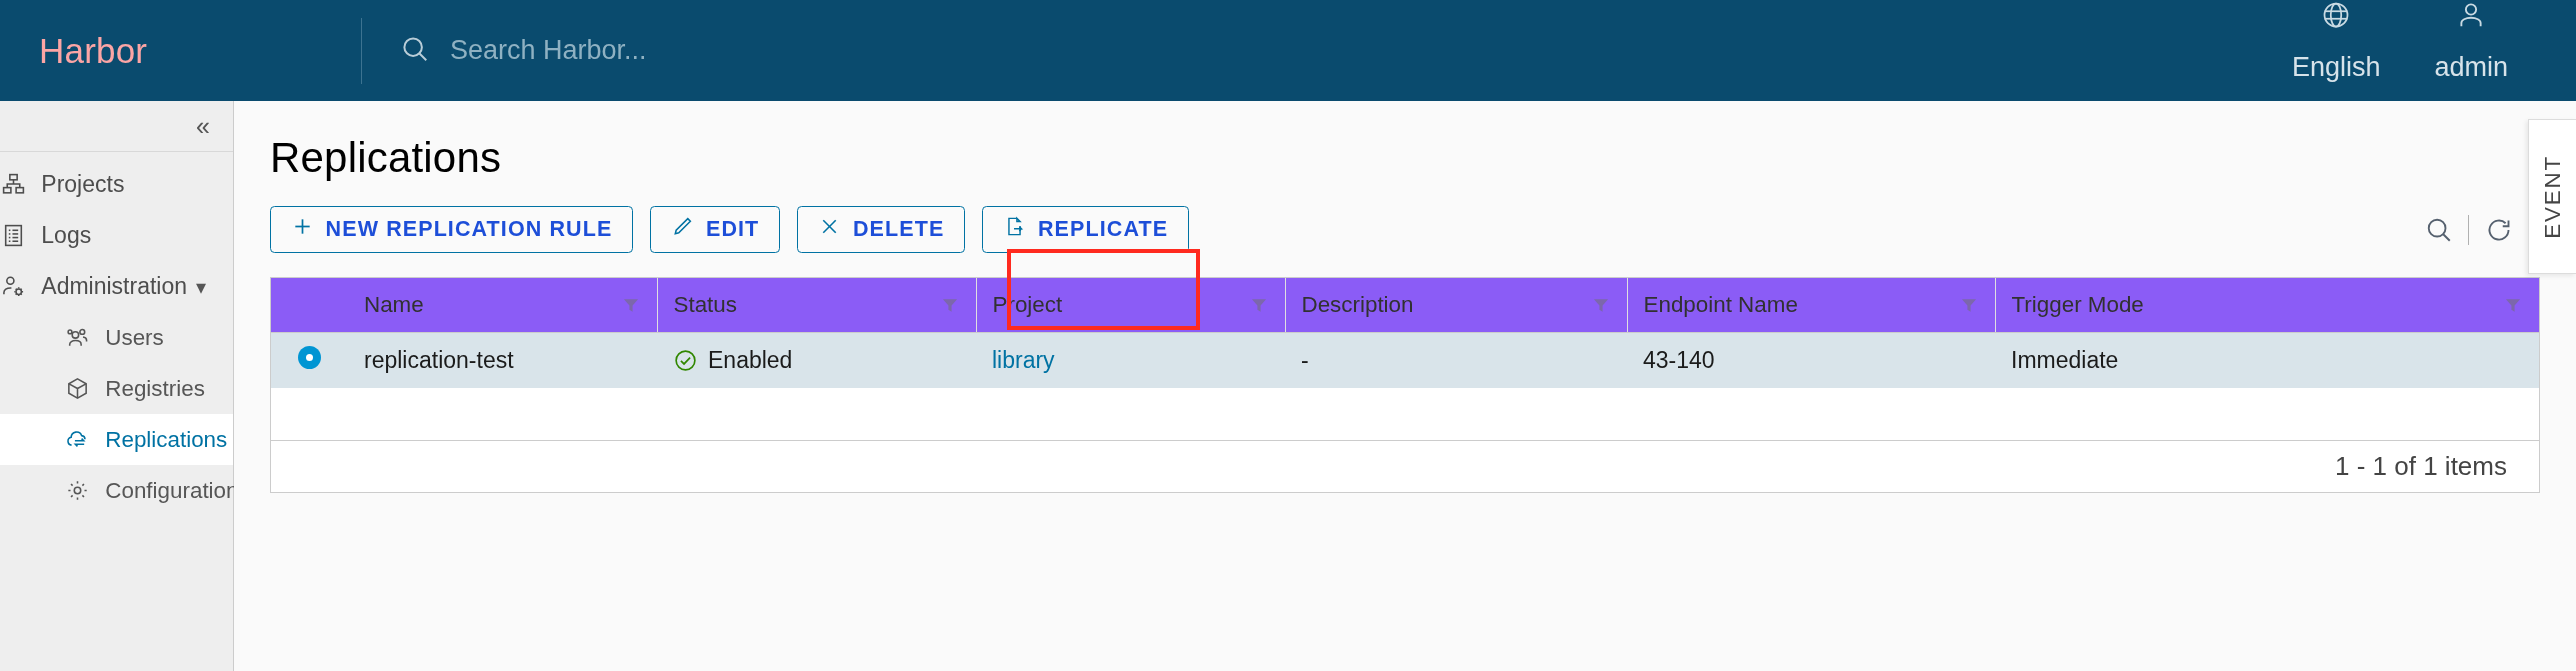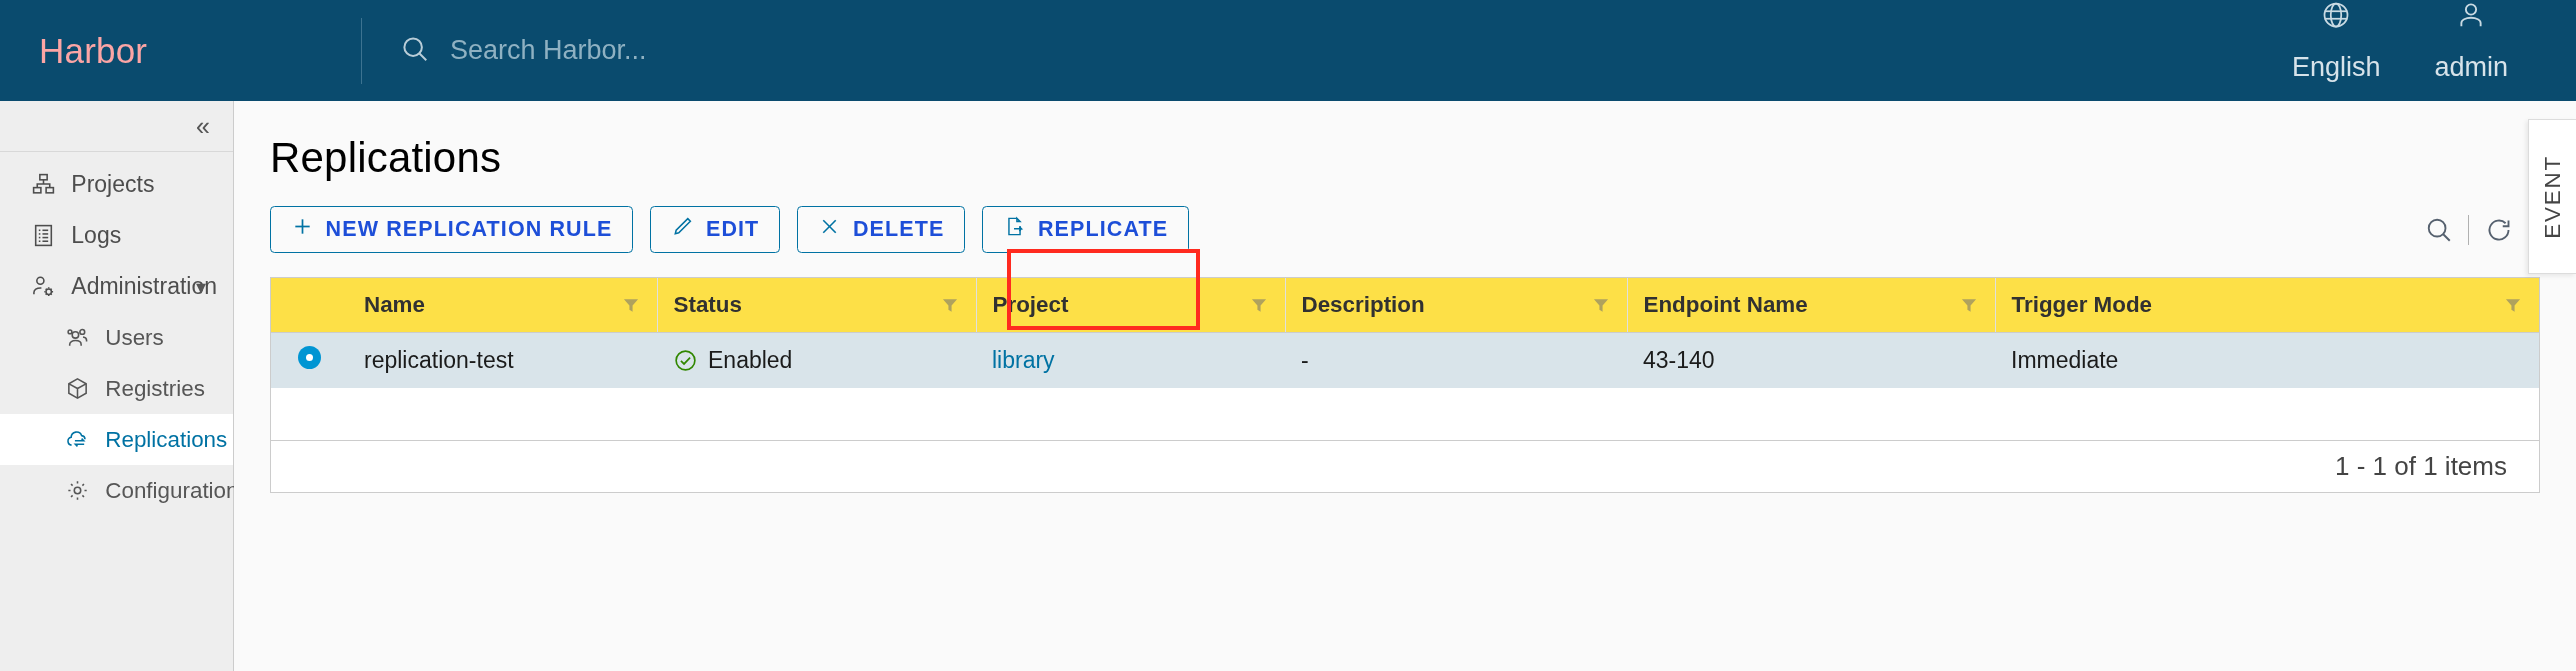--- a/index.html
+++ b/index.html
@@ -62,21 +62,21 @@
   .collapse-row {
     height: 51px; display: flex; align-items: center;
     justify-content: flex-end; padding-right: 23px;
     border-bottom: 0.9px solid #d8d8d8;
     cursor: pointer;
   }
   .collapse-icon { color: #565656; font-size: 25px; line-height: 1; }
   .nav { padding-top: 7.2px; }
   .nav-item {
     display: flex; align-items: center; gap: 14.3px;
-    height: 51px; padding-left: 30px;
+    height: 51px; 
     color: #4d4d4d; font-size: 23px;
     cursor: pointer; position: relative;
   }
   .nav-item.sub { padding-left: 64px; font-size: 22.4px; color: #565656; }
   .nav-item.active {
     background: #ffffff; color: #0072a3;
   }
   .nav-item.expandable { justify-content: flex-start; }
   .nav-item .expand-chev {
     position: absolute; right: 27px; color: #565656; font-size: 20px;
@@ -130,22 +130,22 @@
   }
 
   
   .table-wrap {
     margin: 24px 36px 0 36px;
     border: 0.9px solid #cccccc;
     background: #ffffff;
   }
   table { width: 100%; border-collapse: collapse; }
   thead th {
-    background: #fde047; height: 54px;
-    font-size: 22.4px; font-weight: 700; color: #313131;
+    background: #8b5cf6; height: 54px;
+    font-size: 22.4px; font-weight: 400; color: #313131;
     text-align: left; padding: 0 16px;
     border-bottom: 0.9px solid #cccccc;
     border-left: 0.9px solid #e0e0e0;
     position: relative; vertical-align: middle;
   }
   thead th:first-child, thead th:nth-child(2) { border-left: none; }
   .th-inner { display: flex; align-items: center; justify-content: space-between; }
   .funnel { width: 20px; height: 20px; opacity: .55; }
   tbody td {
     height: 56px; font-size: 23px; color: #1b1b1b;

